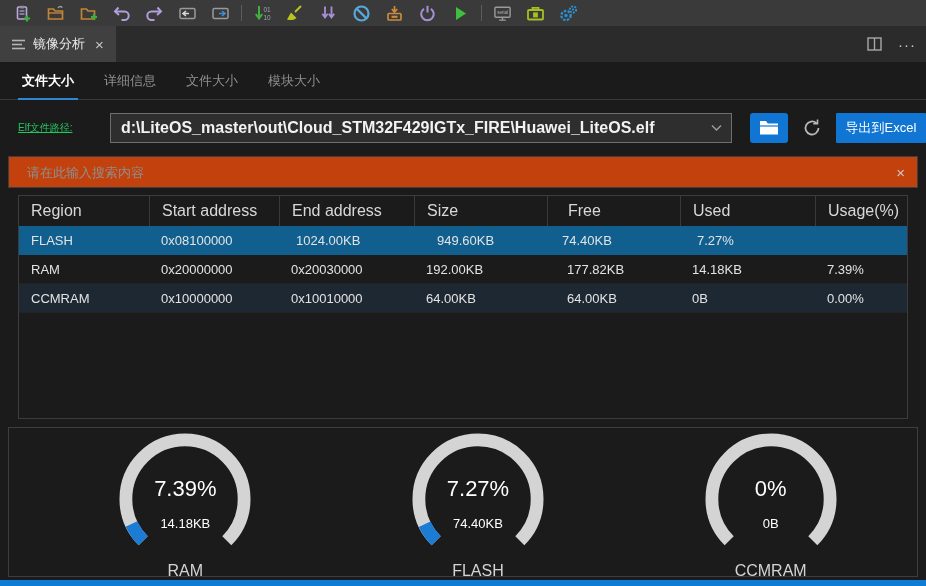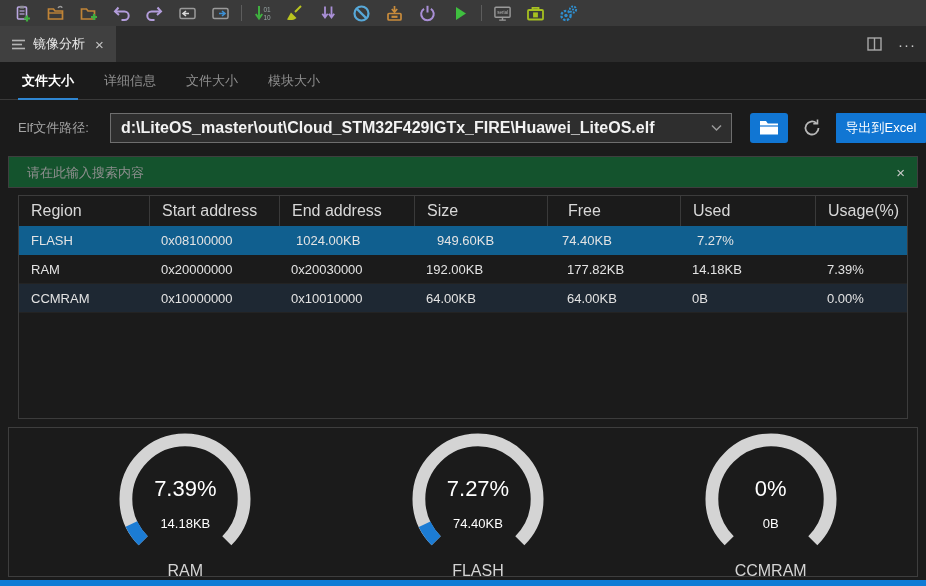--- a/index.html
+++ b/index.html
@@ -22,29 +22,29 @@
 
   
   .content { flex:1; background:#1b1b1b; overflow:hidden; }
 
   .subtabs { display:flex; gap:30px; padding:0 0 0 22px; margin-top:8px; border-bottom:1px solid #3a3a3a; height:30px; align-items:flex-end; }
   .subtab { font-size:13px; color:#8f8f8f; padding-bottom:9px; cursor:pointer; position:relative; white-space:nowrap; }
   .subtab.active { color:#ffffff; font-weight:bold; }
   .subtab.active::after { content:""; position:absolute; left:-4px; right:-4px; bottom:-1px; height:2px; background:#2f86d1; }
 
   .elf-row { display:flex; align-items:center; margin-top:13px; padding-left:18px; height:30px; }
-  .elf-label { font-size:13px; color:#a3a3a3; width:92px; flex:none; white-space:nowrap; }
+  .elf-label { font-size:10px; color:#22c55e; width:92px; flex:none; white-space:nowrap;text-decoration:underline; }
   .combo { position:relative; width:622px; height:30px; background:#2e2e2e; border:1px solid #6e6e6e; flex:none; }
   .combo-input { width:100%; height:100%; background:transparent; border:none; outline:none; color:#f2f2f2; font-weight:bold; font-size:16px; padding:0 30px 0 10px; font-family:inherit; }
   .combo-chev { position:absolute; right:9px; top:50%; transform:translateY(-50%); line-height:0; cursor:pointer; }
   .btn-folder { width:38px; height:30px; margin-left:18px; background:#1176d3; border:none; border-radius:3px; display:flex; align-items:center; justify-content:center; cursor:pointer; flex:none; }
   .refresh { margin-left:13px; width:22px; height:22px; display:flex; align-items:center; justify-content:center; cursor:pointer; flex:none; }
   .btn-export { height:30px; flex:1; margin-left:13px; background:#1176d3; border:none; border-radius:1px; color:#fff; font-size:13px; padding:0 6px; white-space:nowrap; overflow:hidden; cursor:pointer; font-family:inherit; }
 
-  .searchbox { position:relative; margin:13px 8px 0; height:32px; background:#14532d; border:1px solid #3e3e3e; display:flex; align-items:center; }
+  .searchbox { position:relative; margin:13px 8px 0; height:32px; background:#c2410c; border:1px solid #3e3e3e; display:flex; align-items:center; }
   .searchbox input { flex:1; background:transparent; border:none; outline:none; color:#cfcfcf; font-size:13px; padding:0 34px 0 18px; font-family:inherit; height:100%; }
   .searchbox input::placeholder { color:#8f8f8f; }
   .search-clear { position:absolute; right:12px; color:#c9c9c9; font-size:15px; cursor:pointer; }
 
   
   .tablebox { margin:7px 18px 0; height:224px; border:1px solid #3c3c3c; overflow:hidden; }
   .thead { display:flex; height:30px; }
   .hcell { font-size:16px; color:#d8d8d8; line-height:30px; padding-left:12px; white-space:nowrap; overflow:hidden; }
   .thead .hcell:not(:first-child) { border-left:1px solid #3a3a3a; }
   .trow { display:flex; height:29px; border-bottom:1px solid #232323; cursor:pointer; }

